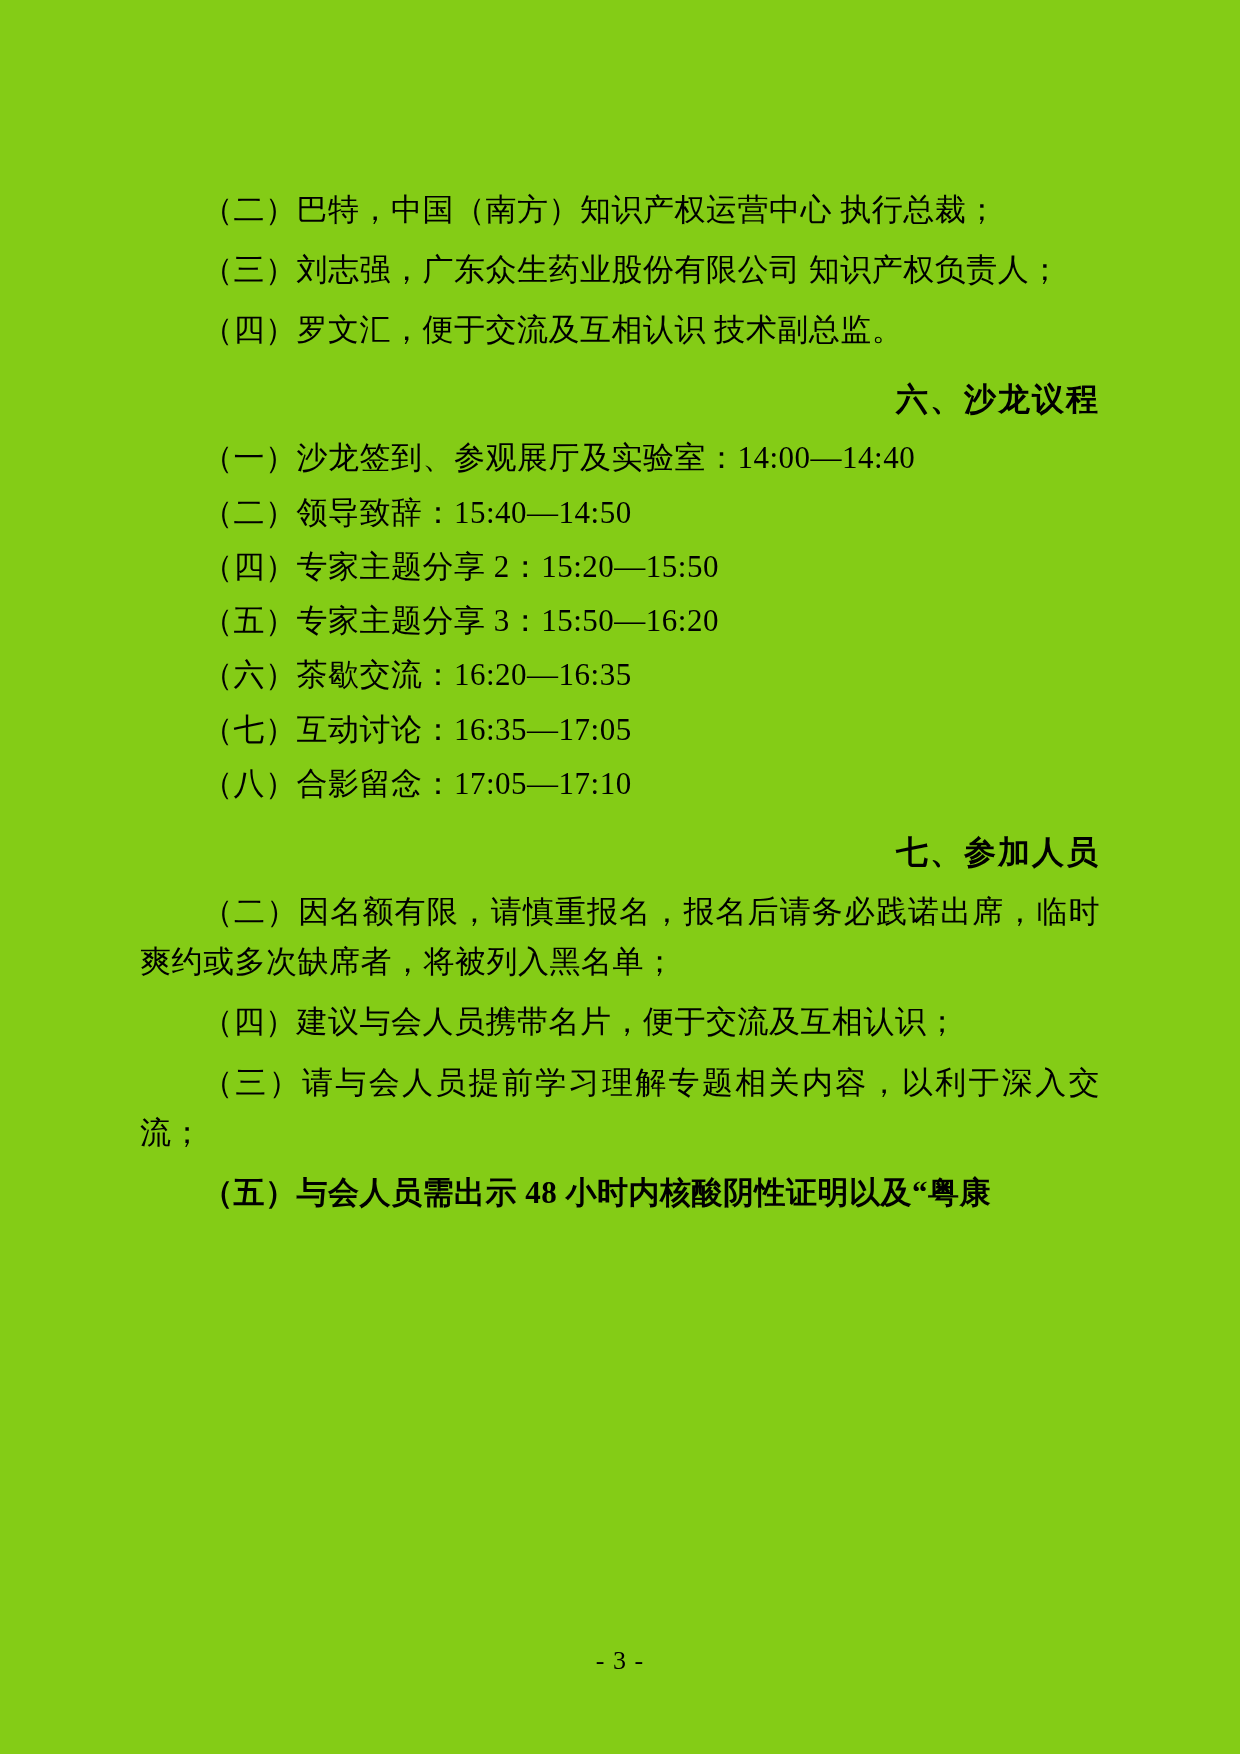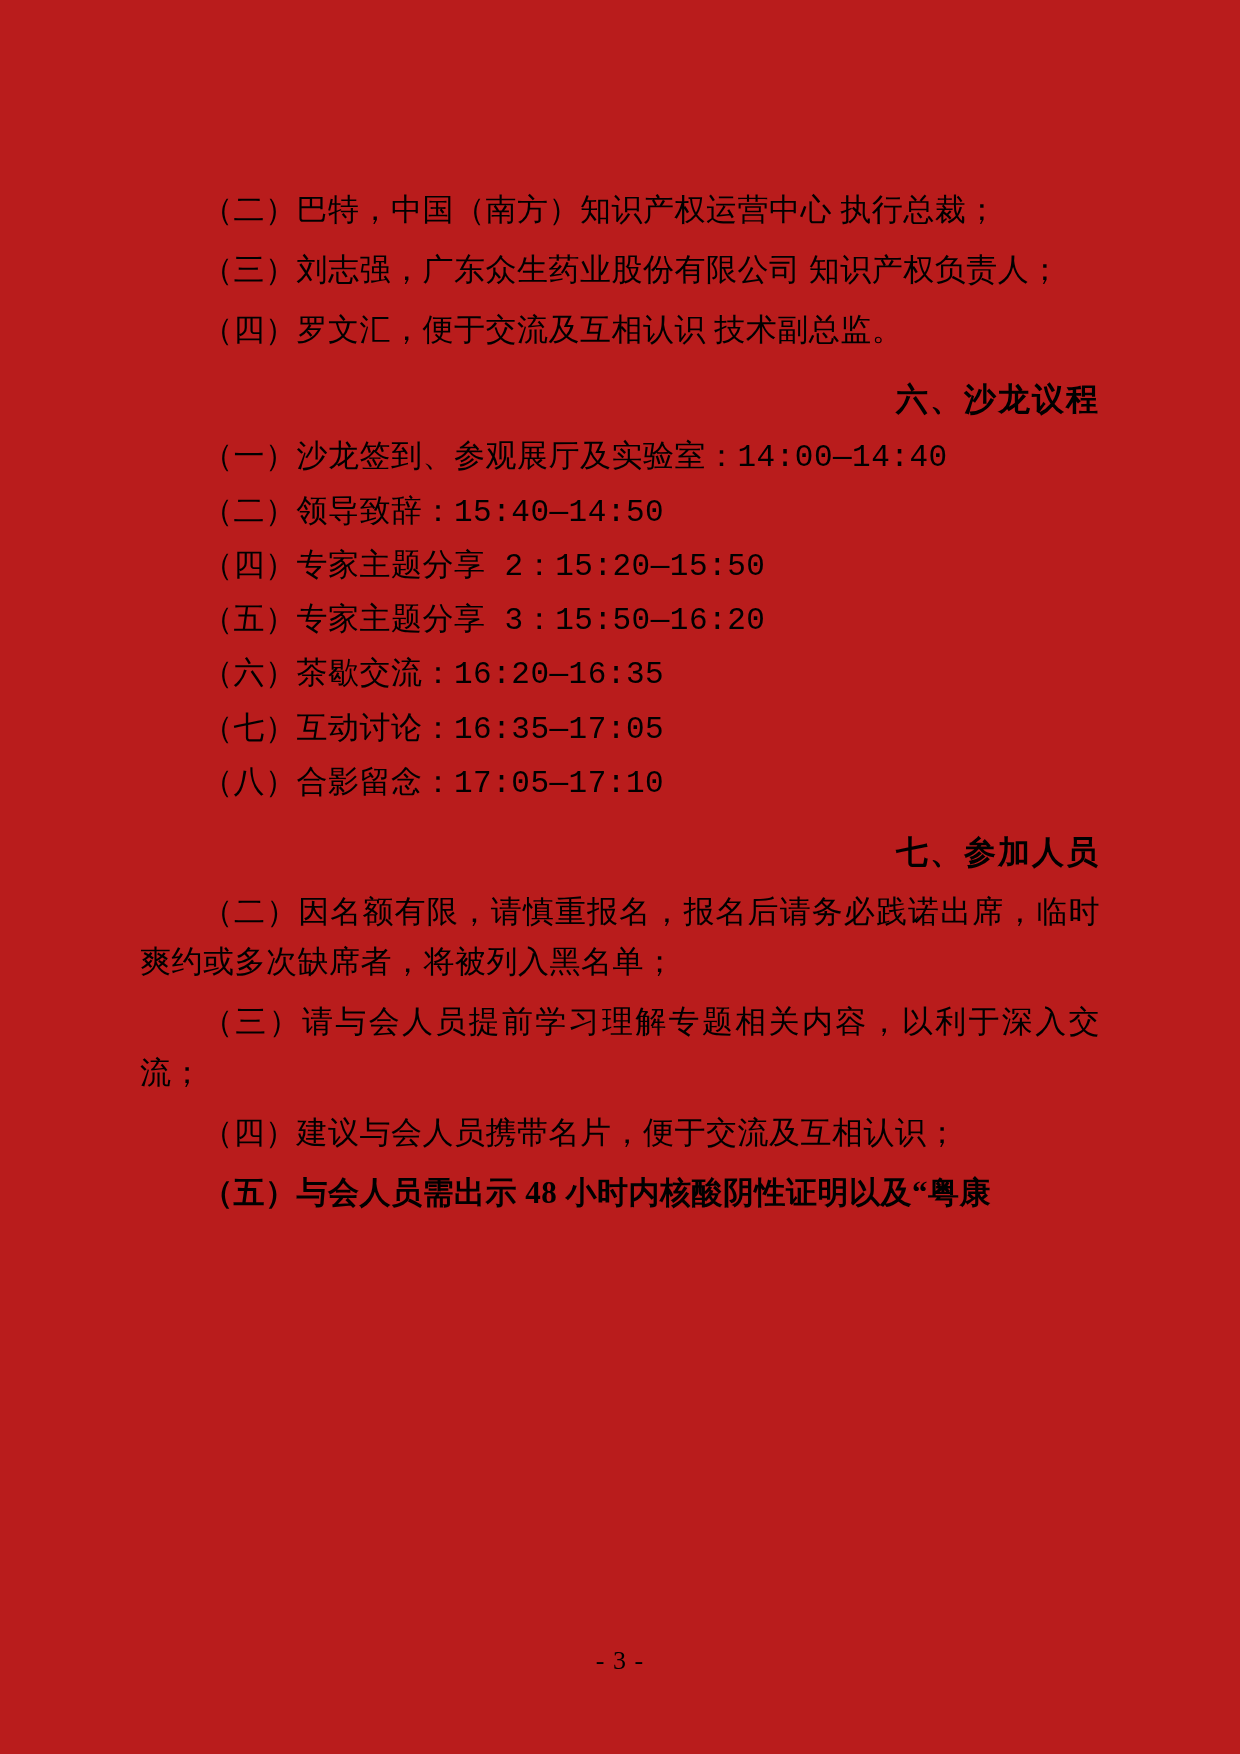--- a/index.html
+++ b/index.html
@@ -4,21 +4,21 @@
 <style>
   html, body {
     margin: 0;
     padding: 0;
     background: #ffffff;
   }
   .page {
     width: 1240px;
     height: 1754px;
     position: relative;
-    background: #b91c1c;
+    background: #84cc16;
     box-sizing: border-box;
     font-family: "Liberation Serif", "DejaVu Serif", serif;
     color: #000000;
     overflow: hidden;
   }
   .content {
     position: absolute;
     left: 140px;
     top: 185px;
     width: 960px;
@@ -41,21 +41,20 @@
     margin: 18px 0 8px 0;
     text-indent: 62px;
     letter-spacing: 2px;
     text-align: right;
   }
   .para.bold {
     font-weight: bold;
   }
   .tight {
     margin-bottom: 4px;
-    font-family: Liberation Mono, monospace;
   }
   .footer {
     position: absolute;
     left: 0;
     right: 0;
     bottom: 78px;
     text-align: center;
     font-size: 26px;
     font-family: "Liberation Serif", "DejaVu Serif", serif;
     letter-spacing: 1px;
@@ -77,20 +76,20 @@
     <p class="para indent tight">（二）领导致辞：15:40—14:50</p>
     <p class="para indent tight">（四）专家主题分享 2：15:20—15:50</p>
     <p class="para indent tight">（五）专家主题分享 3：15:50—16:20</p>
     <p class="para indent tight">（六）茶歇交流：16:20—16:35</p>
     <p class="para indent tight">（七）互动讨论：16:35—17:05</p>
     <p class="para indent tight">（八）合影留念：17:05—17:10</p>
 
     <h2 class="heading">七、参加人员</h2>
 
     <p class="para indent">（二）因名额有限，请慎重报名，报名后请务必践诺出席，临时爽约或多次缺席者，将被列入黑名单；</p>
+    <p class="para indent">（四）建议与会人员携带名片，便于交流及互相认识；</p>
     <p class="para indent">（三）请与会人员提前学习理解专题相关内容，以利于深入交流；</p>
-    <p class="para indent">（四）建议与会人员携带名片，便于交流及互相认识；</p>
     <p class="para indent bold">（五）与会人员需出示 48 小时内核酸阴性证明以及“粤康</p>
 
   </div>
 
   <div class="footer">- 3 -</div>
 </div>
 
 </body></html>

